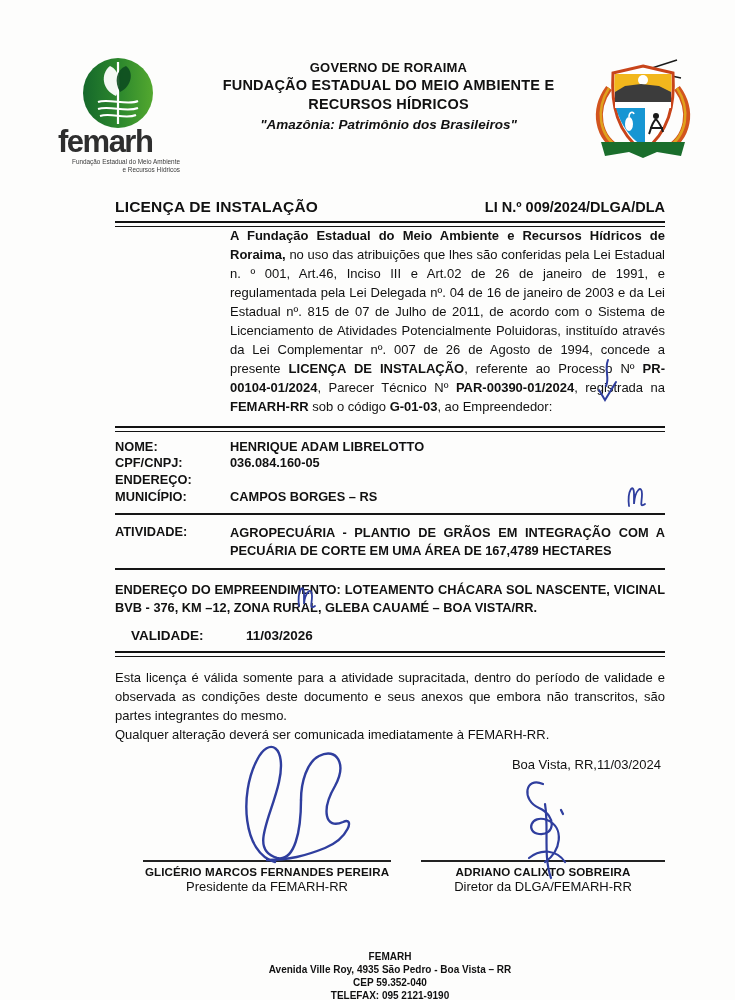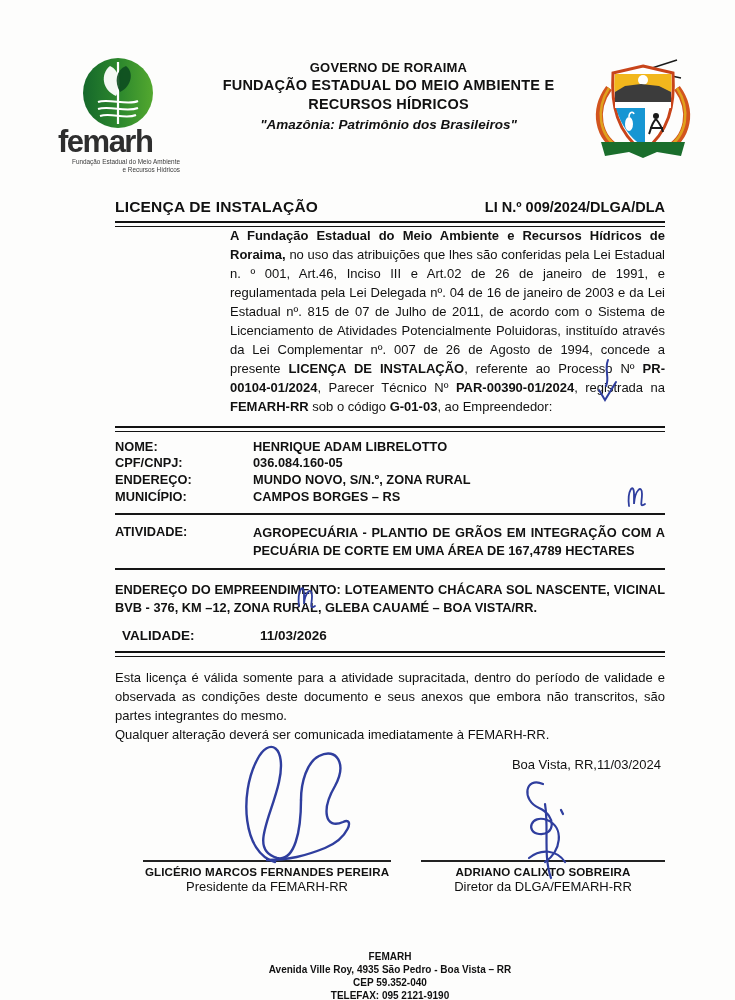--- a/index.html
+++ b/index.html
@@ -25,26 +25,26 @@
   .main { margin-left:115px; width:550px; }
   .hr2 { border-top:2.6px solid #121212; border-bottom:1.8px solid #121212; height:6px; }
   .hr1 { border-top:2.2px solid #161616; height:0; }
   .t-rule { margin-top:5px; }
   
   .intro { padding-left:115px; font-size:13px; line-height:1.46; text-align:justify; }
   .b { font-weight:bold; }
   
   .rows { margin-top:7px; margin-bottom:7px; font-size:12.8px; font-weight:bold; }
   .row { display:flex; line-height:1.32; }
-  .row .lab { width:138px; flex:0 0 auto; }
+  .row .lab { width:115px; flex:0 0 auto; }
   .row .val { flex:1 1 auto; }
   .activity-wrap { position:relative; margin:9px 0; }
   .activity-wrap .val { text-align:justify; line-height:1.38; }
   .site { margin-top:11px; font-size:12.8px; font-weight:bold; text-align:justify; line-height:1.4; }
-  .validity { position:relative; margin:10px 7px 6px; }
+  .validity { position:relative; margin:10px 16px 6px; }
   
   .conditions { margin-top:12px; font-size:13px; line-height:1.45; }
   .conditions .j { text-align:justify; }
   .dateline { text-align:right; margin-top:13px; padding-right:4px; font-size:13px; }
   
   .sig-row { display:flex; justify-content:space-between; margin-top:88px; }
   .sig-block { position:relative; text-align:center; }
   .sig-left  { width:248px;margin-left:28px; }
   .sig-right { width:244px; }
   .sig-line { border-top:2px solid #222; }
@@ -148,21 +148,20 @@
       <div class="row">
         <span class="lab">NOME:</span>
         <span class="val">HENRIQUE ADAM LIBRELOTTO</span>
       </div>
       <div class="row">
         <span class="lab">CPF/CNPJ:</span>
         <span class="val">036.084.160-05</span>
       </div>
       <div class="row">
         <span class="lab">ENDEREÇO:</span>
-        <span class="val">MUNDO NOVO, S/N.º, ZONA RURAL</span>
       </div>
       <div class="row">
         <span class="lab">MUNICÍPIO:</span>
         <span class="val">CAMPOS BORGES – RS</span>
       </div>
     </div>
 
     <div class="hr1"></div>
 
     <div class="rows activity-wrap">

